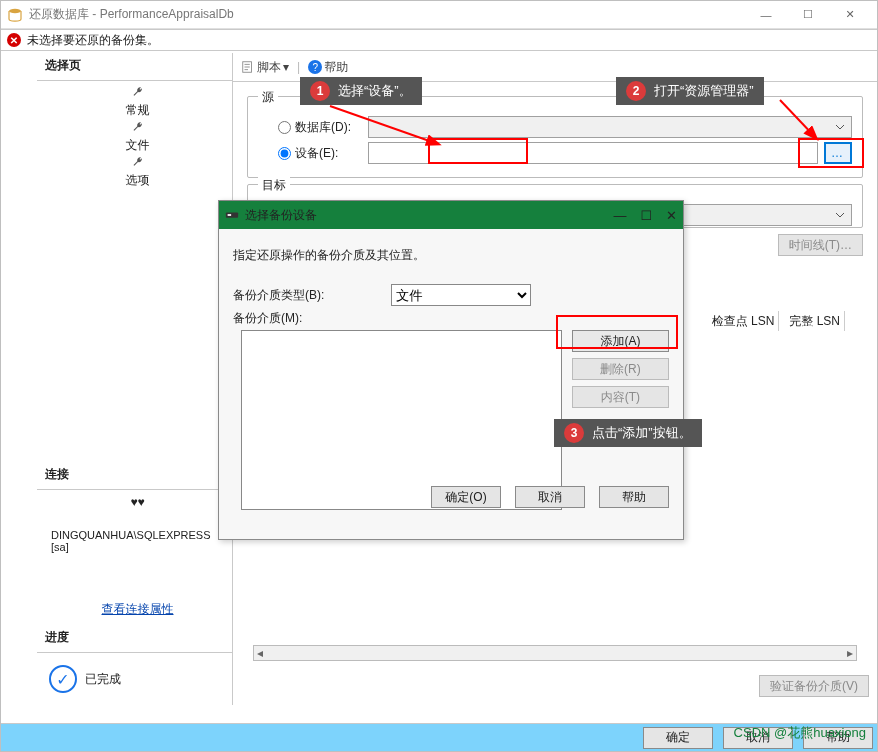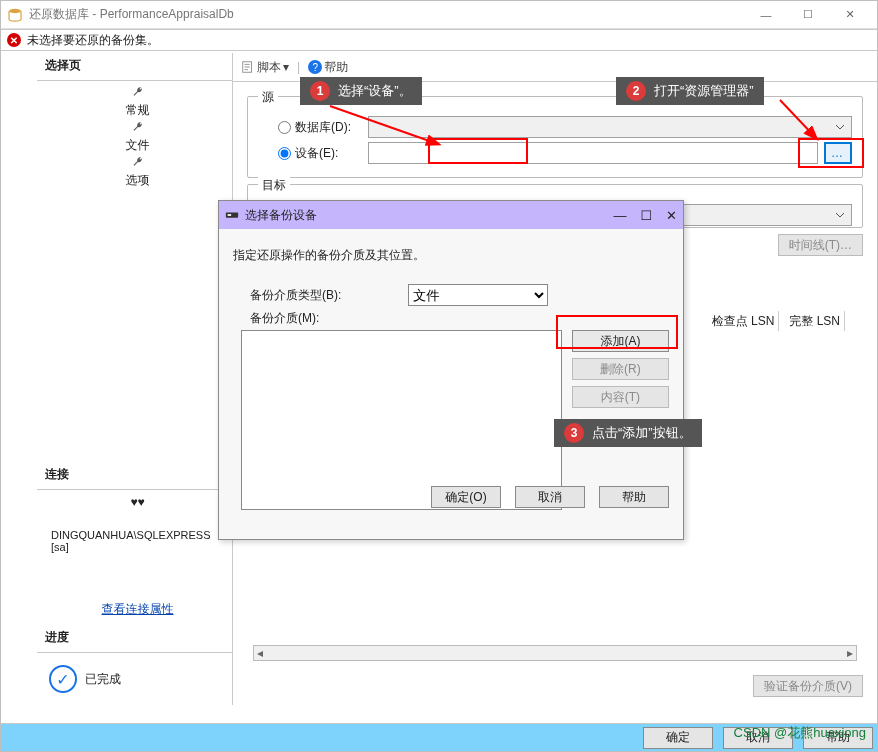--- a/index.html
+++ b/index.html
@@ -35,26 +35,26 @@
   .combo .drop { width:14px; height:14px; }
   .btn { border:1px solid #8a8a8a; background:#e5e5e5; height:22px; min-width:70px; display:inline-flex; align-items:center; justify-content:center; padding:0 10px; }
   .btn.disabled { color:#8a8a8a; border-color:#bbb; }
   .footer { position:absolute; bottom:0; left:0; right:0; height:28px; border-top:1px solid #c9c9c9; display:flex; align-items:center; justify-content:flex-end; gap:10px; padding:0 4px; background:#7dd3fc;}
   .hl-red { position:absolute; border:2px solid #ff0000; pointer-events:none; }
   .callout { position:absolute; background:#555; color:#fff; padding:4px 10px; font-size:13px; display:flex; align-items:center; gap:8px; height:28px; }
   .numcirc { width:20px; height:20px; background:#db3b3b; border-radius:50%; color:#fff; display:flex; align-items:center; justify-content:center; font-size:12px; font-weight:bold;}
   .arrow { position:absolute; pointer-events:none; overflow:visible; }
   
   .modal { position:absolute; left:218px; top:200px; width:466px; height:340px; background:#f7f7f7; border:1px solid #8a8a8a; box-shadow:2px 2px 6px rgba(0,0,0,0.2); z-index:50;}
-  .modal .mtitle { height:28px; background:#c4b5fd; display:flex; align-items:center; padding:0 6px; }
+  .modal .mtitle { height:28px; background:#15803d; display:flex; align-items:center; padding:0 6px; }
   .modal .mtitle .title { flex:1; font-size:12px; }
   .modal .mtitle .mbtns { display:flex; gap:14px; color:#222; font-size:13px;}
   .modal .mbody { padding:8px 14px; position:relative; }
   .field { display:flex; align-items:center; height:26px; gap:8px;}
-  .field .flabel { width:150px;margin-left:17px; }
+  .field .flabel { width:150px; }
   .field select.fctrl { height:22px; border:1px solid #888; background:#fff; width:140px;}
   .media { display:flex; gap:10px; margin-top:2px;padding-left:8px;}
   .listbox { width:330px; height:180px; border:1px solid #888; background:#fff; }
   .rbtns { display:flex; flex-direction:column; gap:6px; width:100px; }
   .modalfoot { position:absolute; bottom:10px; right:14px; display:flex; gap:14px;}
   .browse { width:28px; height:22px; border:2px solid #0078d7; background:#e7f1fb; display:flex; align-items:center; justify-content:center; color:#0078d7; letter-spacing:2px; margin-left:6px;}
   .cols { display:flex; gap:6px; }
   .colhead { border-right:1px solid #ccc; padding:0 4px; font-size:12px; height:20px; display:flex; align-items:center;}
   .scrollbar { border:1px solid #bbb; height:16px; background:#f0f0f0; display:flex; align-items:center; margin:4px 10px;}
   .scrollbar .thumb { width:12px; height:12px; color:#666; display:flex; align-items:center; justify-content:center;}
@@ -175,21 +175,21 @@
         <span class="colhead">检查点 LSN</span>
         <span class="colhead">完整 LSN</span>
         <span class="colhead" style="width:10px;border:none;"></span>
       </div>
 
       <div class="scrollbar" style="position:absolute; bottom:40px; left:10px; right:10px;">
         <span class="thumb">◂</span>
         <span class="track"></span>
         <span class="thumb">▸</span>
       </div>
-      <div style="position:absolute; bottom:8px; right:14px;"><span class="btn disabled">验证备份介质(V)</span></div>
+      <div style="position:absolute; bottom:8px; right:8px;"><span class="btn disabled">验证备份介质(V)</span></div>
     </div>
   </div>
 
   <div class="footer">
     <span class="btn">确定</span>
     <span class="btn">取消</span>
     <span class="btn">帮助</span>
   </div>
 </div>
 

